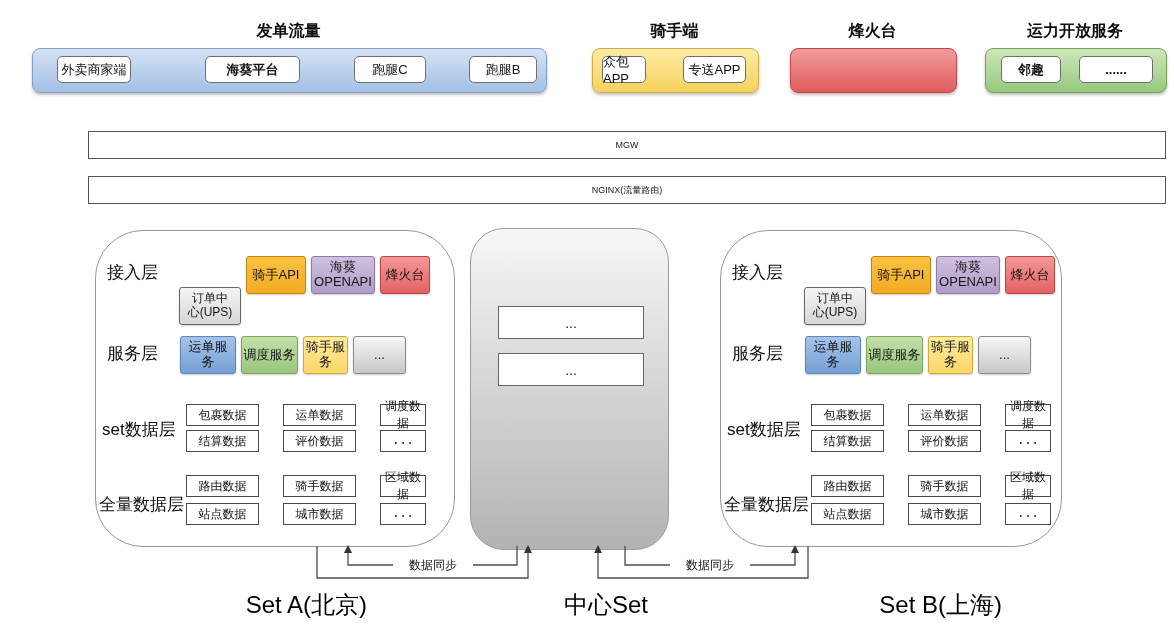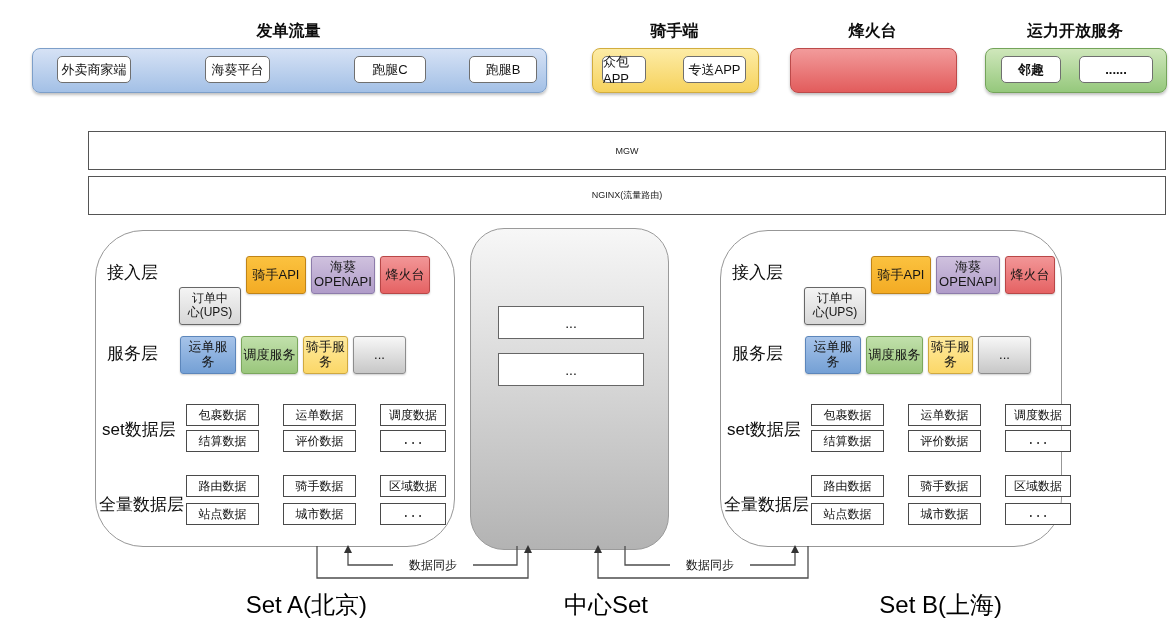--- a/index.html
+++ b/index.html
@@ -10,21 +10,21 @@
   
   .group-title{position:absolute;top:21px;font-size:16px;font-weight:bold;text-align:center;color:#0d0d0d;}
   .group-band{position:absolute;top:48px;height:43px;border-radius:8px;border:1.5px solid;box-shadow:0 2px 3px rgba(0,0,0,.25);}
   .band-blue{background:linear-gradient(#d6e2f5,#a3c0e6);border-color:#7d9fc9;}
   .band-yellow{background:linear-gradient(#fdeca6,#f6d25d);border-color:#d2ad3e;}
   .band-red{background:linear-gradient(#f29b9b,#e25c5c);border-color:#bc4a4a;}
   .band-green{background:linear-gradient(#cfe7bb,#95c87c);border-color:#74a45a;font-weight:bold;}
   .band-item{position:absolute;top:7px;height:27px;background:#fff;border:1px solid #6f6f6f;border-radius:5px;
     display:flex;align-items:center;justify-content:center;font-size:13px;color:#111;box-sizing:border-box;}
   
-  .gw-bar{position:absolute;left:88px;width:1078px;height:39px;background:#fff;border:1px solid #555;
+  .gw-bar{position:absolute;left:88px;width:1078px;height:28px;background:#fff;border:1px solid #555;
     display:flex;align-items:center;justify-content:center;font-size:9px;color:#222;box-sizing:border-box;}
   
   .set-box{position:absolute;top:230px;height:315px;background:#fff;border:1.5px solid #979797;border-radius:48px;z-index:2;}
   #set-a{left:95px;width:358px;}
   #set-b{left:720px;width:340px;}
   #center-set{position:absolute;left:470px;top:228px;width:197px;height:320px;border:1.5px solid #9a9a9a;border-radius:34px;
     background:linear-gradient(#f7f7f7,#b3b3b3);z-index:2;}
   .center-box{position:absolute;left:27px;width:146px;height:33px;background:#fff;border:1px solid #666;
     display:flex;align-items:center;justify-content:center;font-size:14px;color:#111;box-sizing:border-box;}
   
@@ -45,38 +45,38 @@
   .c-red   {width:50px;background:linear-gradient(#f29697,#e56263);border-color:#b84747;}
   .c-blue  {width:56px;background:linear-gradient(#a6c3e9,#74a0d5);border-color:#5c86bb;}
   .c-green {width:57px;background:linear-gradient(#c1e0ab,#9ac67c);border-color:#7ba75d;}
   .c-yellow{width:45px;background:linear-gradient(#ffeb9f,#fbd768);border-color:#d0a940;}
   .c-dots  {width:53px;background:linear-gradient(#f7f7f7,#c7c7c7);border-color:#8d8d8d;}
   .data-row{position:absolute;display:flex;gap:24px;font-family:Liberation Mono, monospace;}
   .dr1{top:173px;left:90px;} .dr2{top:199px;left:90px;}
   .dr3{top:244px;left:90px;} .dr4{top:272px;left:90px;}
   .data-box{width:73px;height:22px;background:#fff;border:1px solid #4a4a4a;
     display:flex;align-items:center;justify-content:center;font-size:12px;color:#111;box-sizing:border-box;}
-  .data-box.last{width:66px;text-align:center;}
+  .data-box.last{width:46px;text-align:center;}
   
   #connector-svg{position:absolute;left:0;top:0;z-index:4;pointer-events:none;}
   .sync-label{position:absolute;top:557px;width:80px;text-align:center;background:#fff;font-size:12px;color:#111;z-index:6;}
   #sync-left{left:393px;}
   #sync-right{left:670px;}
   .caption{position:absolute;top:589px;font-size:24px;color:#000;text-align:right;width:160px;}
   #cap-a{left:207px;}
   #cap-center{left:488px;}
   #cap-b{left:842px;}
 </style>
 </head>
 <body>
 
 <div class="group-title" style="left:32px;width:513px;">发单流量</div>
 <div class="group-band band-blue" style="left:32px;width:513px;">
   <div class="band-item" style="left:24px;width:74px;">外卖商家端</div>
-  <div class="band-item" style="left:172px;width:65px;">海葵平台</div>
+  <div class="band-item" style="left:172px;width:95px;font-weight:bold;">海葵平台</div>
   <div class="band-item" style="left:321px;width:72px;">跑腿C</div>
   <div class="band-item" style="left:436px;width:68px;">跑腿B</div>
 </div>
 
 <div class="group-title" style="left:592px;width:165px;">骑手端</div>
 <div class="group-band band-yellow" style="left:592px;width:165px;">
   <div class="band-item" style="left:9px;width:44px;">众包APP</div>
   <div class="band-item" style="left:90px;width:63px;">专送APP</div>
 </div>
 

